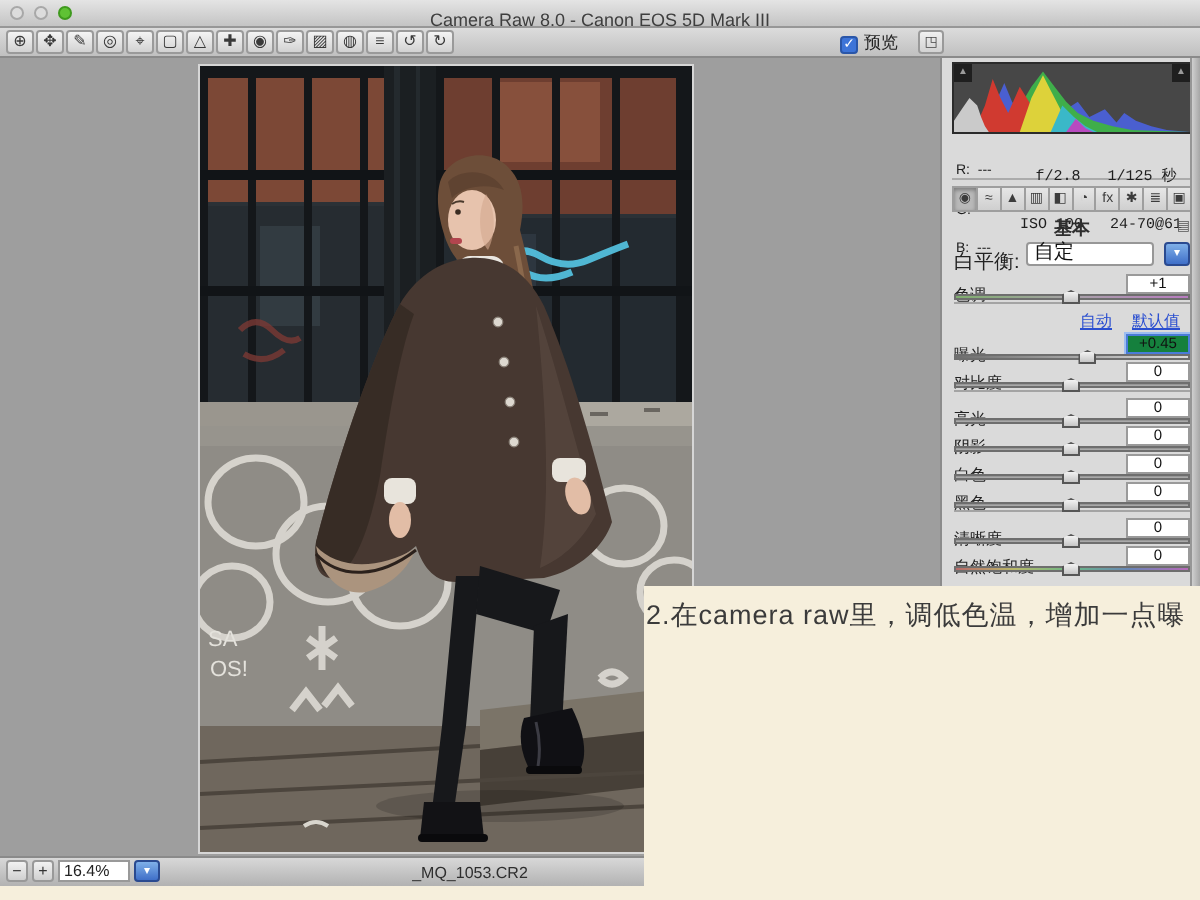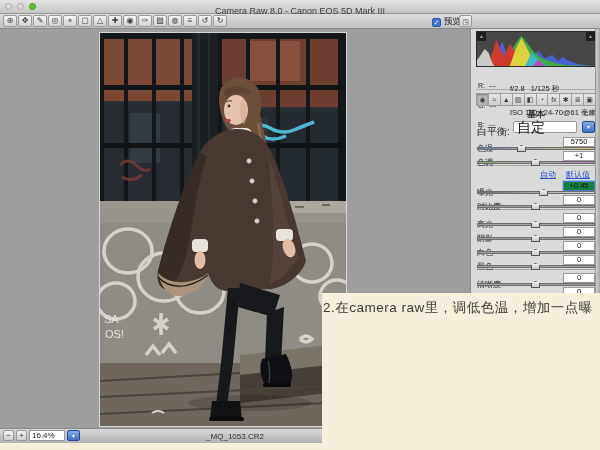--- a/index.html
+++ b/index.html
@@ -11,21 +11,21 @@
   .titlebar { position:relative; height:14px; background:linear-gradient(#e4e4e4,#c4c4c4); border-bottom:1px solid #979797; text-align:center; }
   .title { font-size:9px; color:#3e3e3e; line-height:14px; }
   .lights { position:absolute; left:5px; top:3px; display:flex; gap:5px; }
   .light { width:7px; height:7px; border-radius:50%; }
   .light.g1,.light.g2 { background:#dcdcdc; border:1px solid #a8a8a8; }
   .light.green { background:#5fc234; border:1px solid #3f9a1e; }
 
   .toolbar { position:relative; height:15px; background:linear-gradient(#dcdcdc,#c0c0c0); border-bottom:1px solid #8a8a8a; }
   .tools { position:absolute; left:3px; top:1px; display:flex; gap:1px; }
   .tool { width:14px; height:12px; border:1px solid #9a9a9a; border-radius:2px; background:linear-gradient(#f4f4f4,#d2d2d2); font-size:8px; line-height:10px; text-align:center; color:#3a3a3a; }
-  .preview-wrap { position:absolute; left:432px; top:2px; display:flex; align-items:center; gap:3px; }
+  .preview-wrap { position:absolute; left:420px; top:2px; display:flex; align-items:center; gap:3px; }
   .checkbox { width:9px; height:9px; background:#3d74d8; border:1px solid #2a56a8; border-radius:2px; color:#fff; font-size:7px; line-height:8px; text-align:center; }
   .preview-label { font-size:8.5px; color:#222; }
   .fs-btn { position:absolute; left:459px; top:1px; width:13px; height:12px; border:1px solid #999; border-radius:2px; background:linear-gradient(#f0f0f0,#d2d2d2); font-size:7px; line-height:11px; text-align:center; color:#444; }
 
   
   .viewport { position:absolute; left:0; top:29px; width:470px; height:399px; background:#9e9e9e; }
   .photo { position:absolute; left:100px; top:4px; width:246px; height:393px; background:#2b3136; box-shadow:0 0 0 1px #d6d6d6; overflow:hidden; }
   .photo svg { display:block; }
 
   
@@ -37,32 +37,32 @@
   .filename { position:absolute; left:0; top:3px; width:100%; text-align:center; font-size:8px; color:#2e2e2e; }
 
   
   .panel { position:absolute; left:470px; top:29px; width:130px; height:414px; background:#dadada; border-left:1px solid #8b8b8b; }
   .panel-scroll { position:absolute; right:0; top:0; width:5px; height:100%; background:linear-gradient(to right,#cfcfcf,#a6a6a6); border-left:1px solid #969696; }
   .histogram { position:absolute; left:5px; top:2px; width:120px; height:36px; background:#474747; border:1px solid #2b2b2b; }
   .clip { position:absolute; top:0; width:9px; height:9px; background:#1f1f1f; color:#9a9a9a; font-size:5px; line-height:9px; text-align:center; }
   .clip.l { left:0; } .clip.r { right:0; }
   .exif { position:absolute; left:5px; top:40px; width:120px; height:21px; border-bottom:1px solid #ababab; font-size:7px; color:#1e1e1e; }
   .rgb { position:absolute; left:2px; top:1px; line-height:6.5px; white-space:pre; }
-  .shot { position:absolute; left:34px; top:0; width:86px; text-align:left; line-height:8px; white-space:pre; font-size:7.5px; }
+  .shot { position:absolute; left:34px; top:0; width:86px; text-align:center; line-height:8px; white-space:pre; font-size:7.5px;font-family:Liberation Mono, monospace; }
   .tabs { position:absolute; left:5px; top:64px; width:120px; height:13px; display:flex; }
   .tab { flex:1; height:13px; border:1px solid #9e9e9e; border-left:none; background:linear-gradient(#e6e6e6,#cfcfcf); font-size:7px; line-height:12px; text-align:center; color:#3c3c3c; overflow:hidden; }
   .tab:first-child { border-left:1px solid #9e9e9e; }
   .tab.active { background:#b9b9b9; box-shadow:inset 0 1px 2px rgba(0,0,0,.35); }
   .panel-header { position:absolute; left:5px; top:79px; width:120px; height:11px; text-align:center; font-size:9px; font-weight:bold; color:#2e2e2e; }
   .panel-menu { position:absolute; right:1px; top:1px; font-size:7px; color:#555; font-weight:normal; }
   .controls { position:absolute; left:6px; top:92px; width:118px; }
 
   .wb-row { position:relative; height:16px; }
   .wb-label { font-size:10px; color:#222; line-height:12px; }
-  .wb-select { position:absolute; left:36px; top:0; width:64px; height:12px; background:#fff; border:1px solid #979797; border-radius:2px; font-size:14px; line-height:10px; padding:0 3px; color:#111; }
+  .wb-select { position:absolute; left:36px; top:0; width:64px; height:12px; background:#fff; border:1px solid #979797; border-radius:2px; font-size:10px; line-height:10px; padding:0 3px; color:#111; }
   .wb-btn { position:absolute; right:0; top:0; width:13px; height:12px; background:linear-gradient(#7fb0e8,#3f6fc8); border:1px solid #2a4a90; border-radius:2px; color:#fff; font-size:6px; line-height:11px; text-align:center; }
 
   .slider-row { position:relative; height:14px; }
   .s-label { font-size:8px; color:#222; line-height:10px; }
   .s-val { position:absolute; right:0; top:0; width:32px; height:10px; background:#fff; border:1px solid #9a9a9a; font-size:7.5px; line-height:8px; text-align:center; color:#111; }
   .s-val.hl { background:#15803d; border:1px solid #4a7cd8; box-shadow:0 0 0 1px #9dbdf0; }
   .track { position:absolute; left:0; right:0; top:10px; height:3px; border:1px solid #6e6e6e; }
   .track-plain    { background:linear-gradient(#8e8e8e,#b2b2b2); }
   .track-temp     { background:linear-gradient(to right,#6c7fc4,#a8a89c,#d6c878); }
   .track-tint     { background:linear-gradient(to right,#7fae6e,#a8a2a8,#b87cc0); }
@@ -276,21 +276,20 @@
       <span>基本</span>
       <span class="panel-menu">▤</span>
     </div>
     <div class="controls">
       <div class="wb-row">
         <span class="wb-label">白平衡:</span>
         <div class="wb-select">自定</div>
         <div class="wb-btn">▾</div>
       </div>
       <div id="sliders">
-          <div class="slider-row"><span class="s-label">色温</span><div class="s-val">5750</div><div class="track track-temp"></div><div class="handle" style="left: 38%;"></div></div>
           <div class="slider-row"><span class="s-label">色调</span><div class="s-val">+1</div><div class="track track-tint"></div><div class="handle" style="left: 50%;"></div></div>
           <div class="divider"></div>
           <div class="links-row"><span>自动</span><span>默认值</span></div>
           <div class="slider-row"><span class="s-label">曝光</span><div class="s-val hl">+0.45</div><div class="track track-exposure"></div><div class="handle" style="left: 57%;"></div></div>
           <div class="slider-row"><span class="s-label">对比度</span><div class="s-val">0</div><div class="track track-plain"></div><div class="handle" style="left: 50%;"></div></div>
           <div class="divider"></div>
           <div class="slider-row"><span class="s-label">高光</span><div class="s-val">0</div><div class="track track-plain"></div><div class="handle" style="left: 50%;"></div></div>
           <div class="slider-row"><span class="s-label">阴影</span><div class="s-val">0</div><div class="track track-plain"></div><div class="handle" style="left: 50%;"></div></div>
           <div class="slider-row"><span class="s-label">白色</span><div class="s-val">0</div><div class="track track-plain"></div><div class="handle" style="left: 50%;"></div></div>
           <div class="slider-row"><span class="s-label">黑色</span><div class="s-val">0</div><div class="track track-plain"></div><div class="handle" style="left: 50%;"></div></div>

